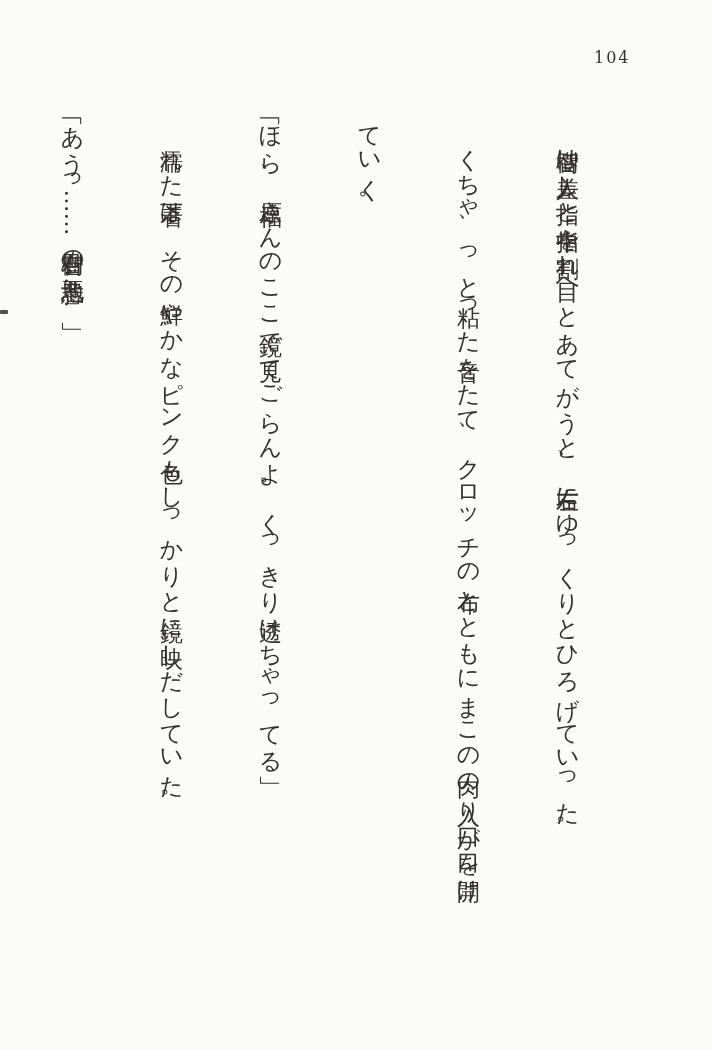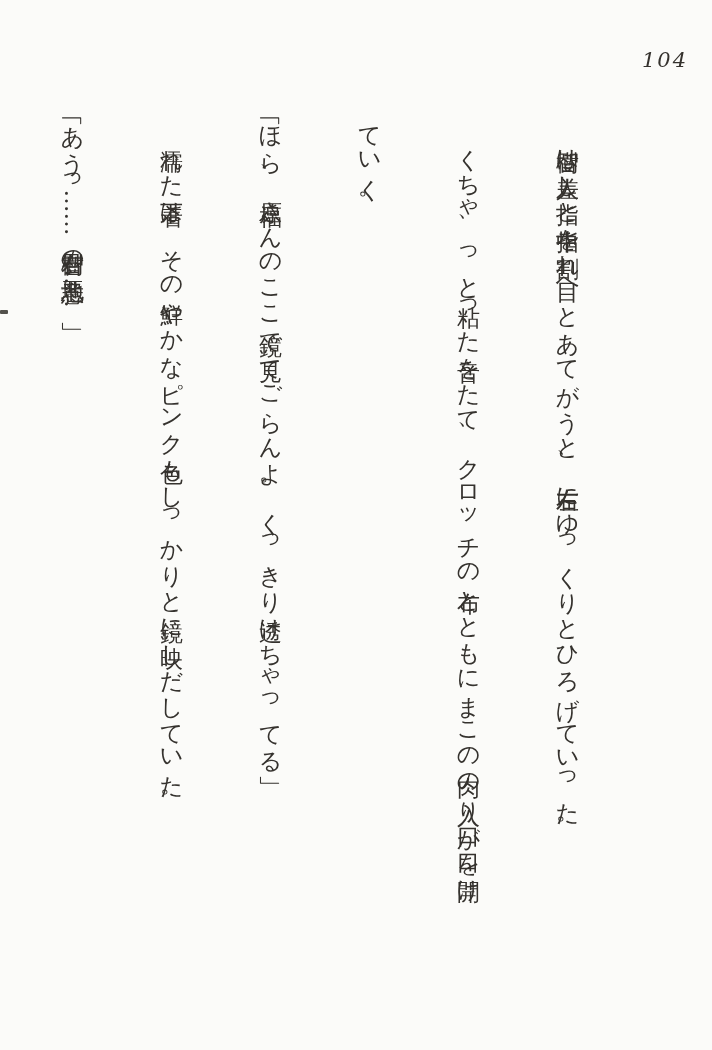--- a/index.html
+++ b/index.html
@@ -16,25 +16,23 @@
     width: 712px;
     height: 1050px;
     background: var(--paper);
     overflow: hidden;
     font-family: "DejaVu Serif", "Liberation Serif", serif;
   }
   .pagenum {
     position: absolute;
     top: 48px;
     left: 594px;
-    font-size: 21px;
-    font-style: italic;
+    font-size: 16px;
     color: var(--ink);
     letter-spacing: 2px;
-    margin-left: 48px;
   }
   .vtext {
     position: absolute;
     top: 110px;
     right: 62px;
     height: 930px;
     writing-mode: vertical-rl;
     text-orientation: mixed;
     font-size: 23px;
     line-height: 33px;

